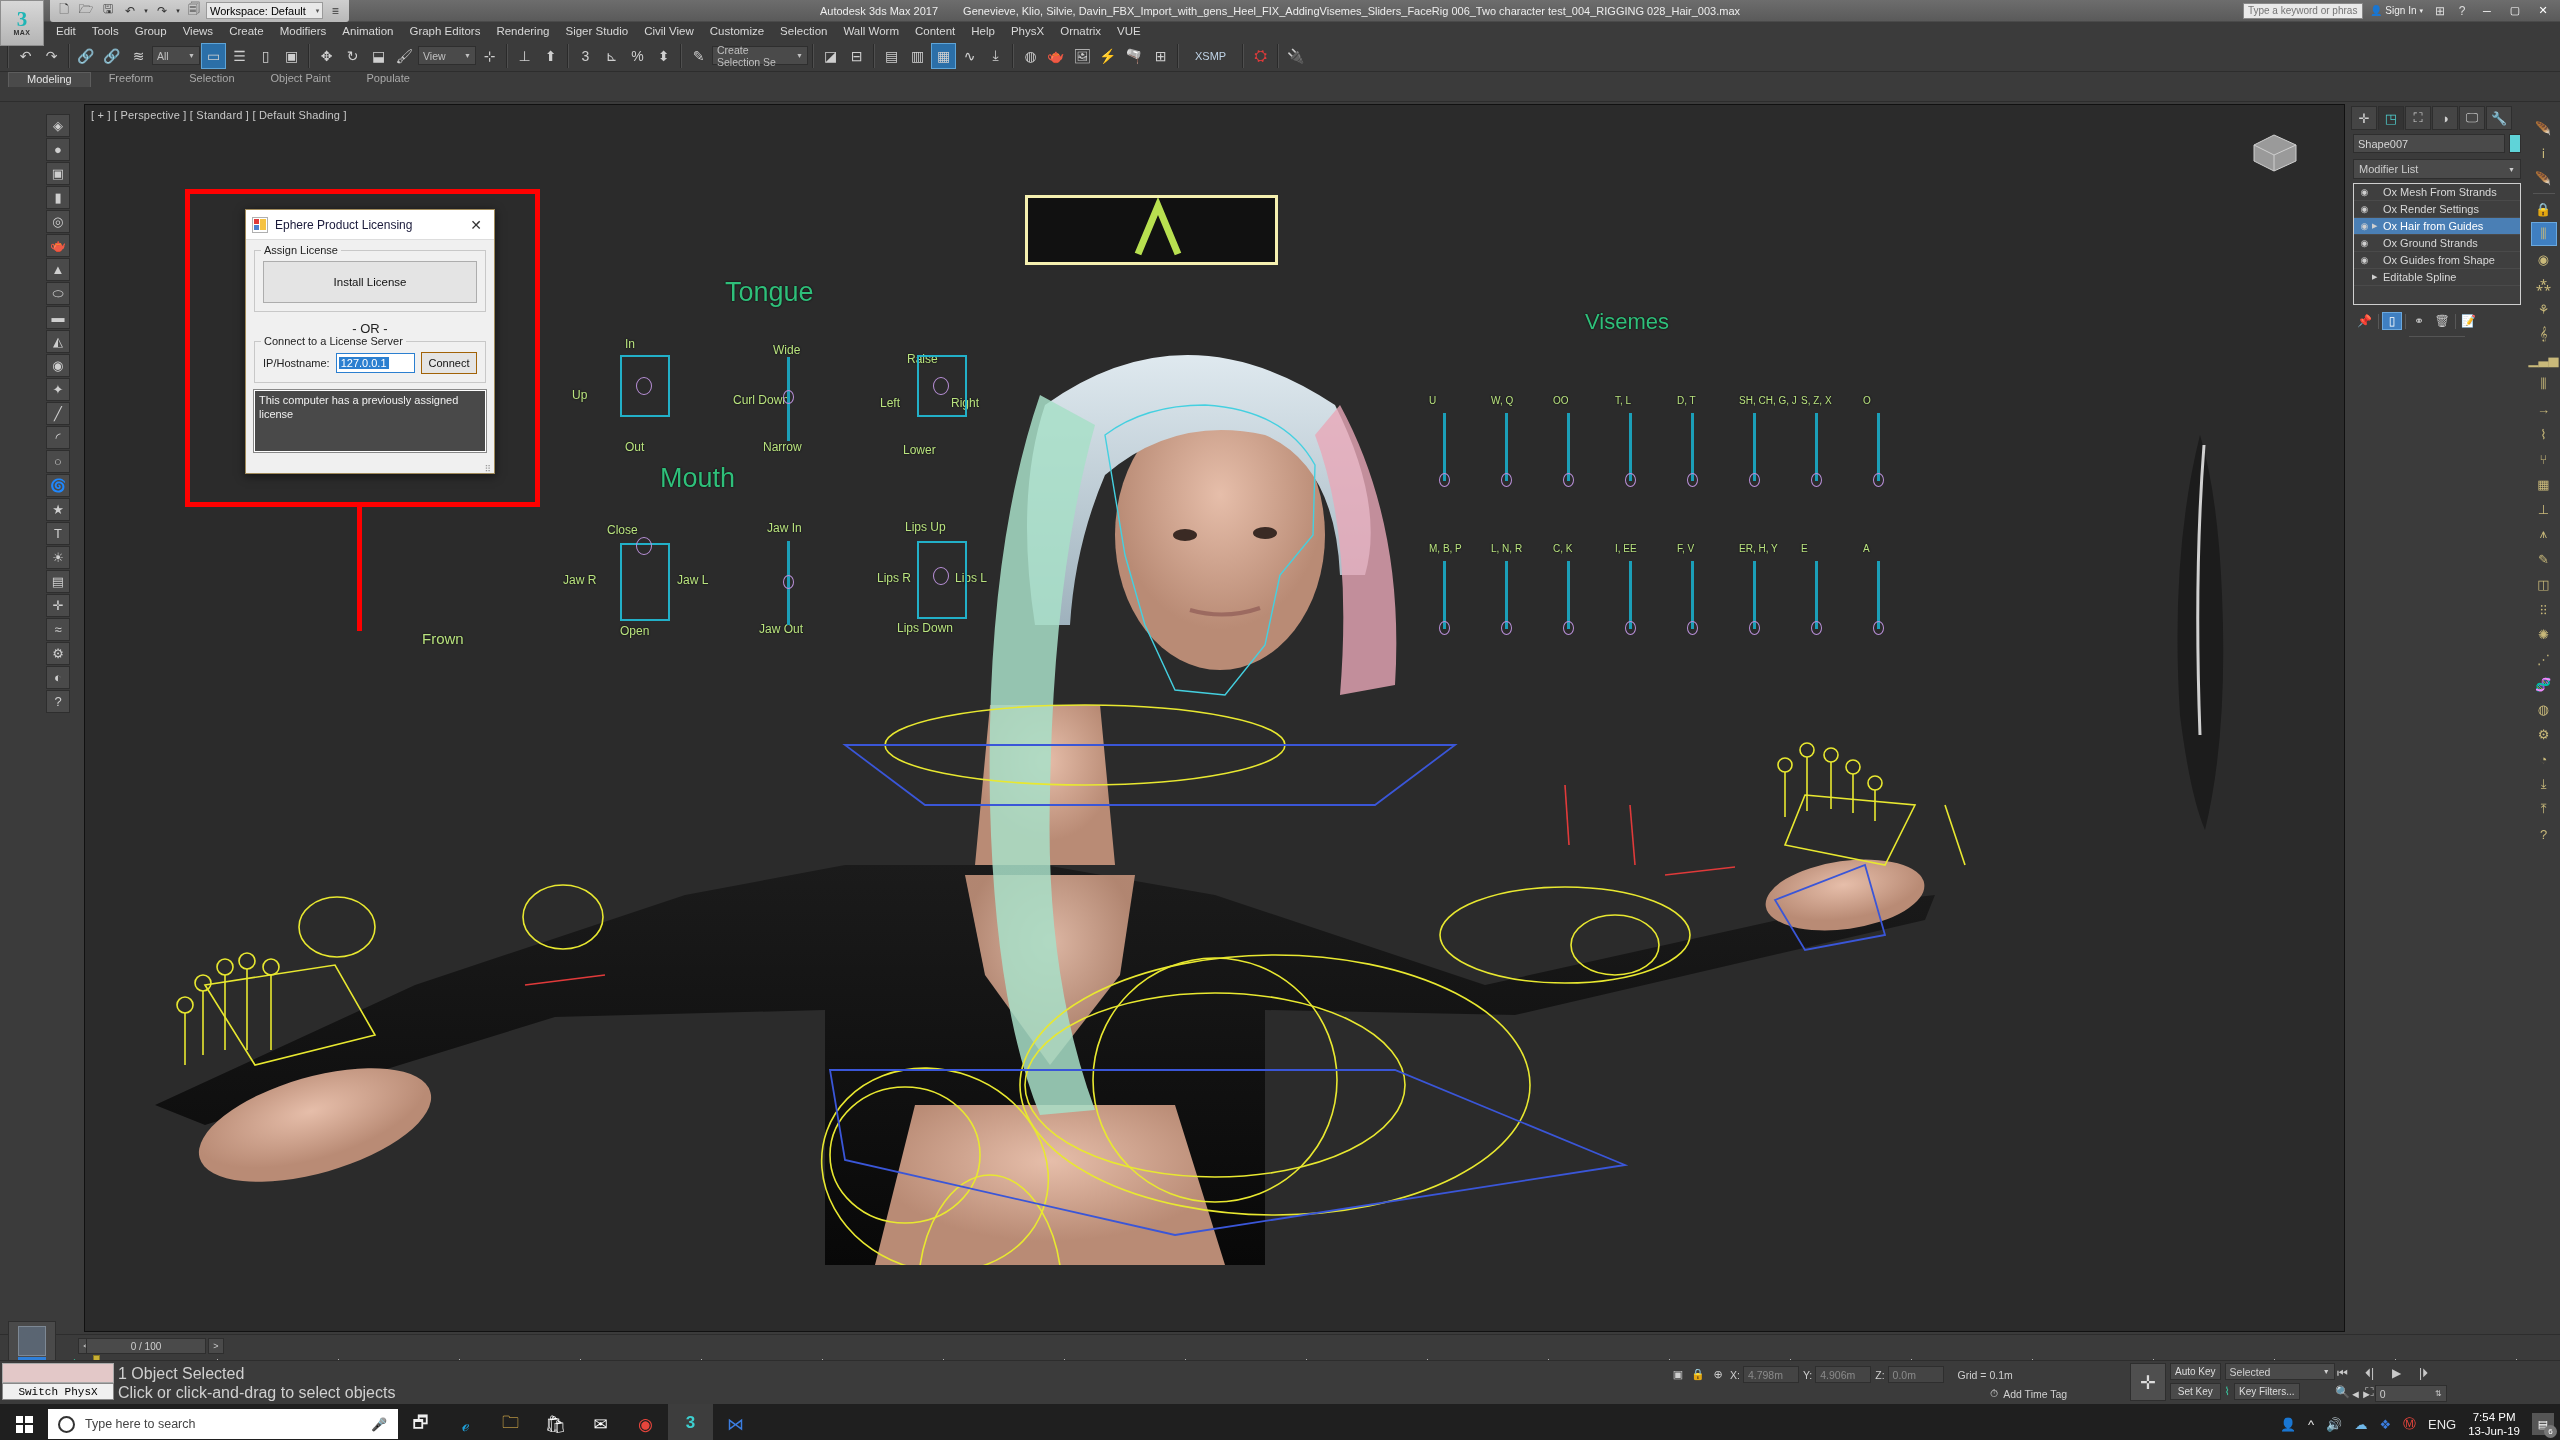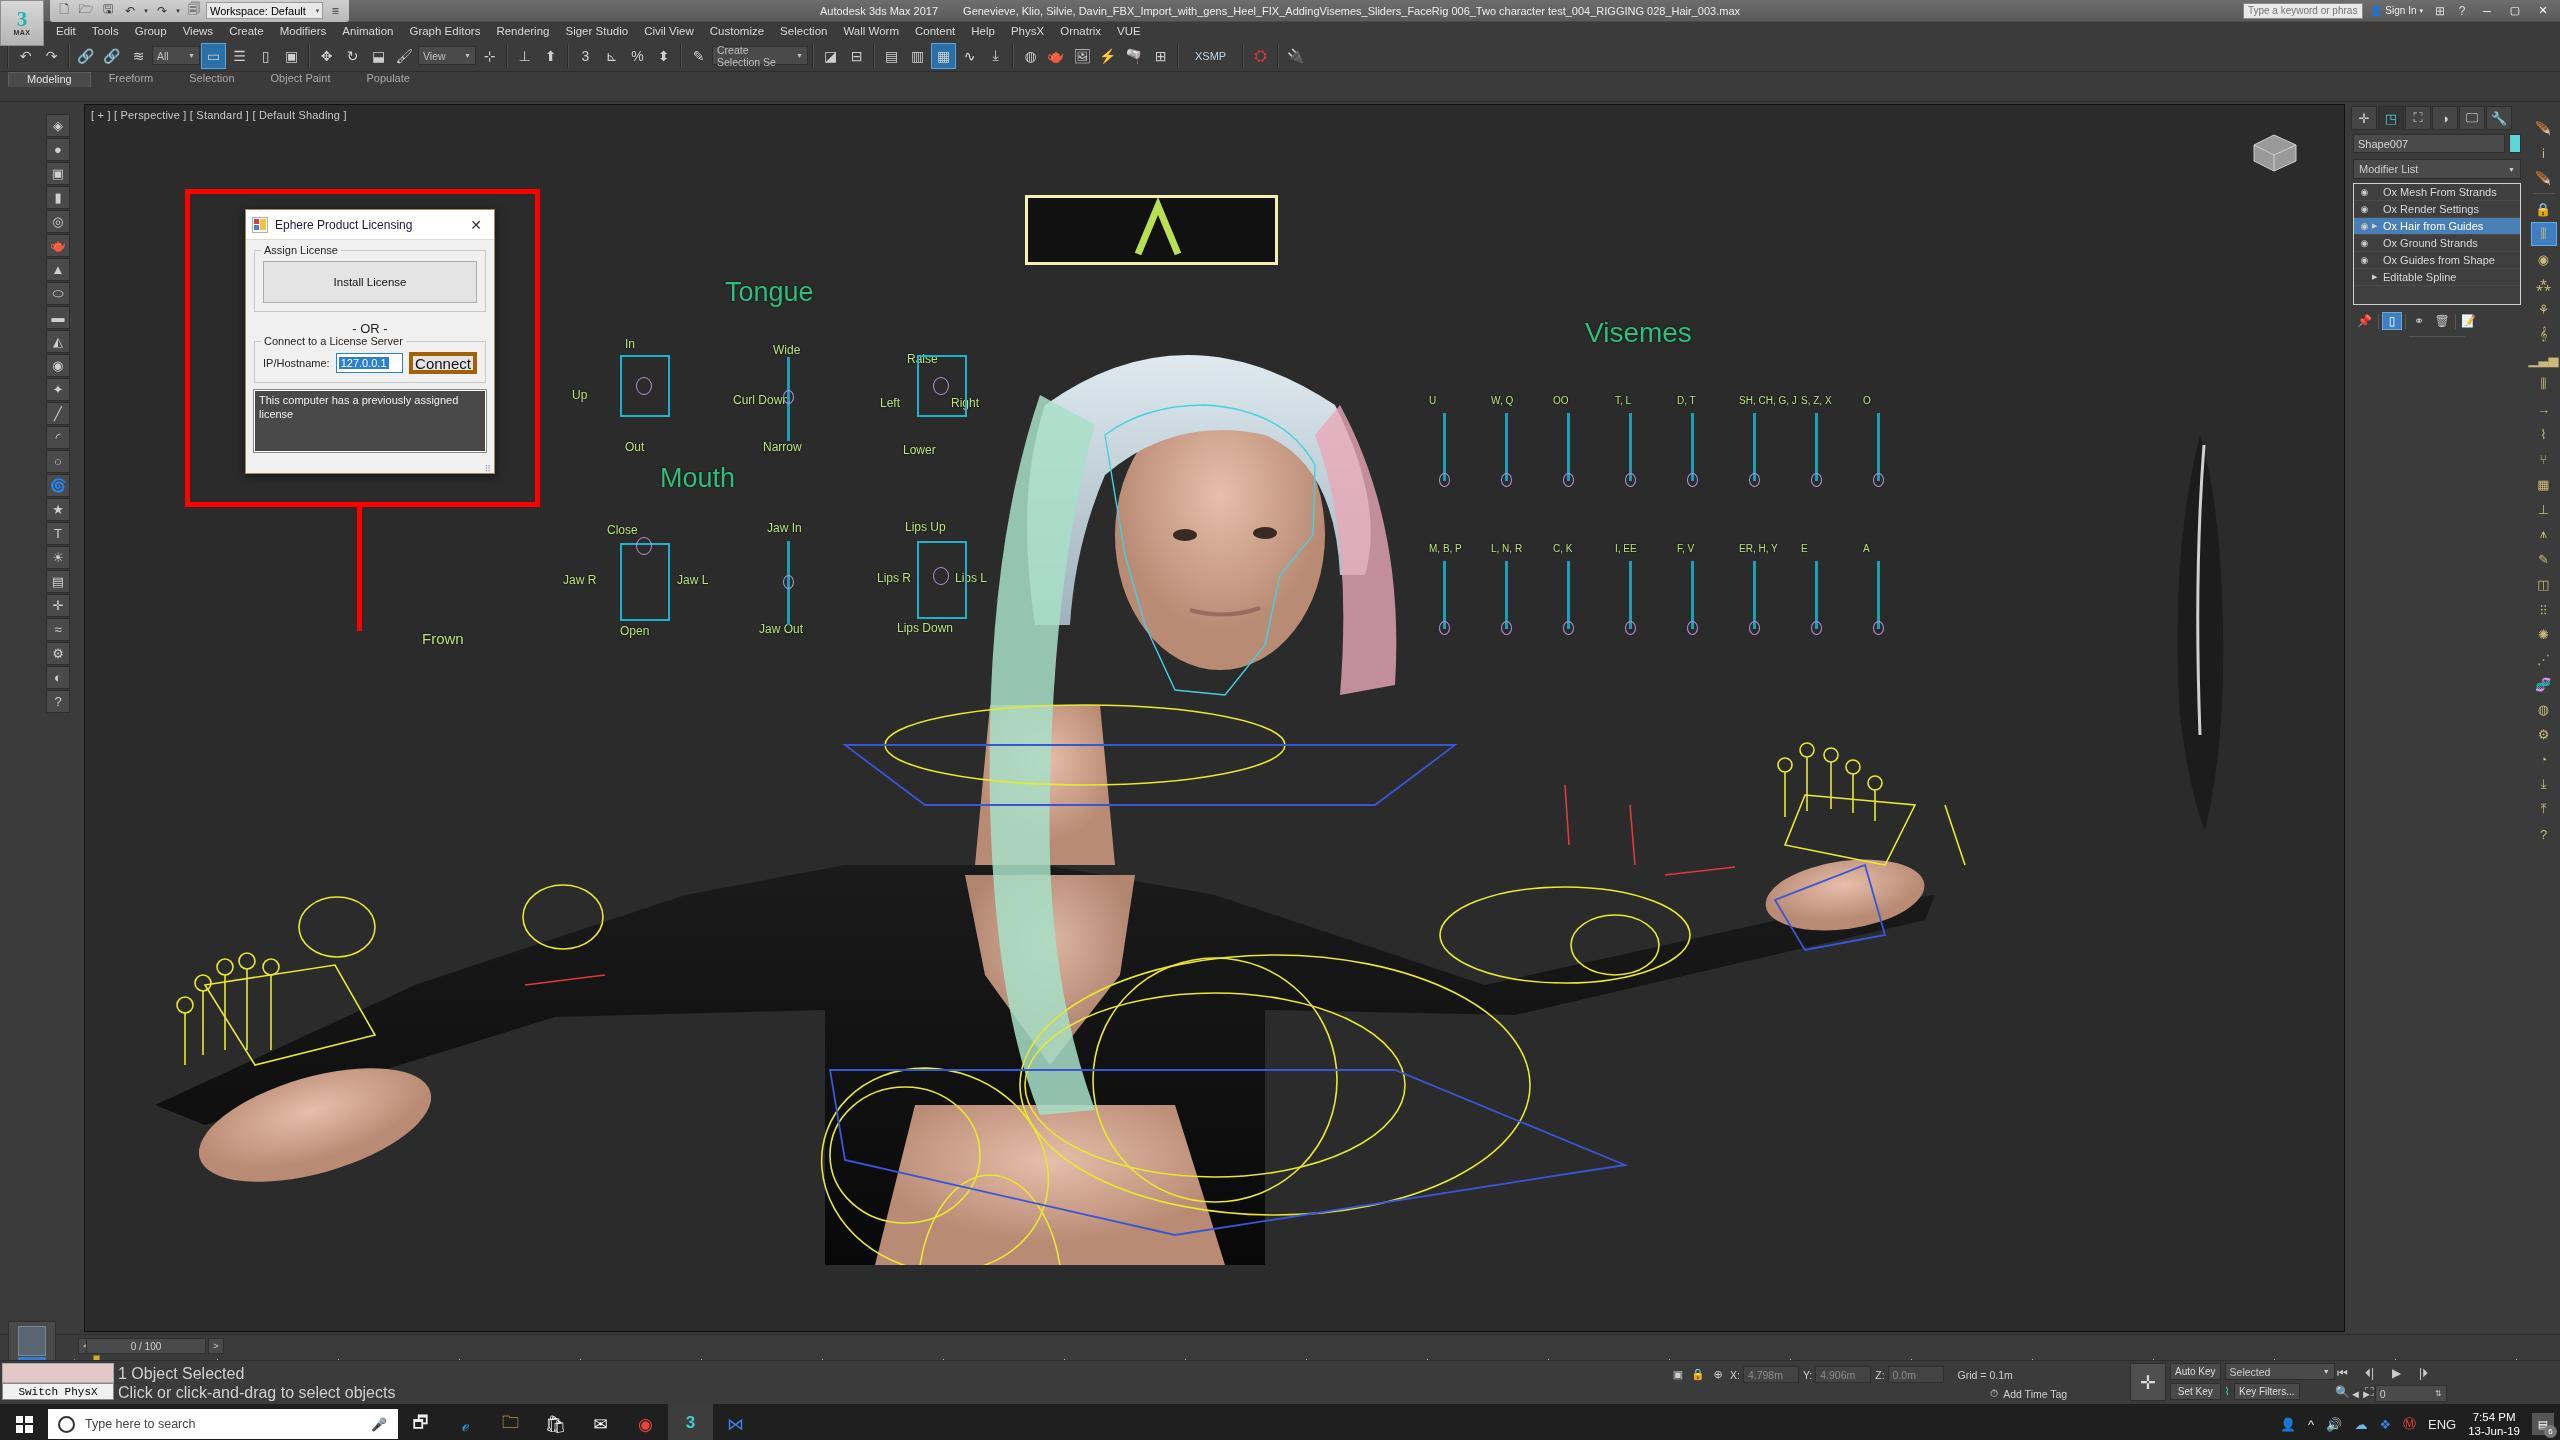--- a/index.html
+++ b/index.html
@@ -107,22 +107,22 @@
   .grp-lg{ position:absolute; top:-7px; left:6px; background:#f0f0f0; padding:0 3px;
      font-size:11px; color:#222;}
   .btn-big{ width:100%; height:42px; background:#e4e4e4; border:1px solid #adadad;
      font-size:11.5px; color:#111; display:flex; align-items:center; justify-content:center;}
   .or{ text-align:center; font-size:13px; color:#222; margin:9px 0 5px;}
   .row{ display:flex; align-items:center; gap:6px;}
   .row label{ font-size:11px; color:#222;}
   .ipfield{ flex:1; height:20px; border:1px solid #2b7fd0; background:#fff;
      display:flex; align-items:center; padding:0 2px;}
   .ipfield span{ background:#2b7fd0; color:#fff; font-size:11px; padding:0 2px;}
-  .btn-sm{ width:68px; height:22px; background:#e4e4e4; border:4px solid #a16207;
-     font-size:15px; color:#111; display:flex; align-items:center; justify-content:center;}
+  .btn-sm{ width:56px; height:22px; background:#e4e4e4; border:1px solid #a16207;
+     font-size:11px; color:#111; display:flex; align-items:center; justify-content:center;}
   .logbox{ margin-top:7px; height:62px; background:#494949; border:1px solid #fff;
      outline:1px solid #888; padding:2px 4px; font-size:11px; color:#f0f0f0; line-height:14px;}
   .dlg-grip{ height:11px; position:relative;}
   .dlg-grip:after{ content:"⠿"; position:absolute; right:3px; bottom:-1px; font-size:9px; color:#999;}
 
   
   .cp-tabs{ display:flex; height:28px; background:#3b3b3b; padding-top:4px; padding-left:4px; gap:1px;}
   .cp-tab{ width:26px; height:24px; display:flex; align-items:center; justify-content:center;
      background:#454545; border:1px solid #2e2e2e; color:#cfcfcf; font-size:13px;}
   .cp-tab.sel{ background:#343434; border-bottom-color:#343434; color:#4fd0d0;}
@@ -486,21 +486,21 @@
         <g stroke-width="2">
           <path d="M 30 1265 L 30 1225" stroke="#4a9fe0"></path>
           <path d="M 30 1265 L 62 1282" stroke="#4ad08a"></path>
           <path d="M 30 1265 L 6 1288" stroke="#e05a5a"></path>
         </g>
       </svg>
 
       <div class="rig-title" style="left:185px;top:158px;">Nose</div>
       <div class="rig-title" style="left:640px;top:172px;">Tongue</div>
       <div class="rig-title" style="left:575px;top:358px;">Mouth</div>
-      <div class="rig-title" style="left:1500px;top:212px;font-size:28px">Visemes</div>
+      <div class="rig-title" style="left:1500px;top:204px;font-size:22px">Visemes</div>
 
       <div class="rig-lab" style="left:205px;top:218px">Wrinkle</div>
       <div class="rig-lab" style="left:540px;top:232px">In</div>
       <div class="rig-lab" style="left:487px;top:283px">Up</div>
       <div class="rig-lab" style="left:540px;top:335px">Out</div>
       <div class="rig-lab" style="left:688px;top:238px">Wide</div>
       <div class="rig-lab" style="left:648px;top:288px">Curl Down</div>
       <div class="rig-lab" style="left:678px;top:335px">Narrow</div>
       <div class="rig-lab" style="left:822px;top:247px">Raise</div>
       <div class="rig-lab" style="left:795px;top:291px">Left</div>

